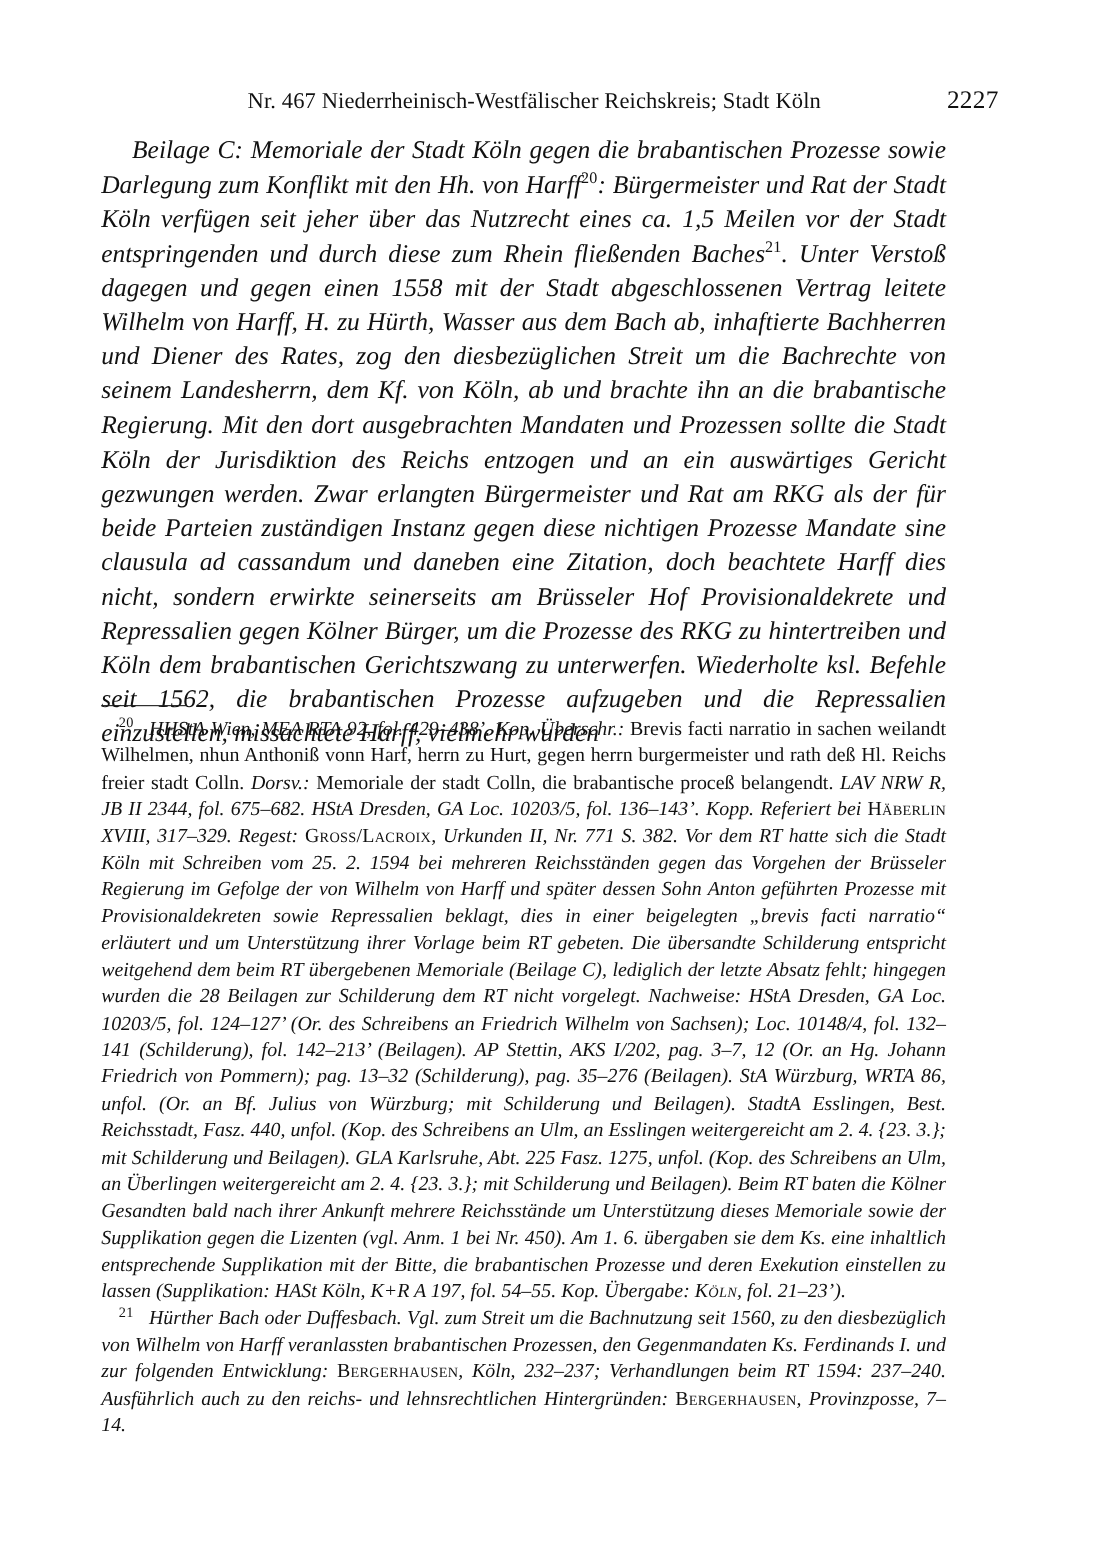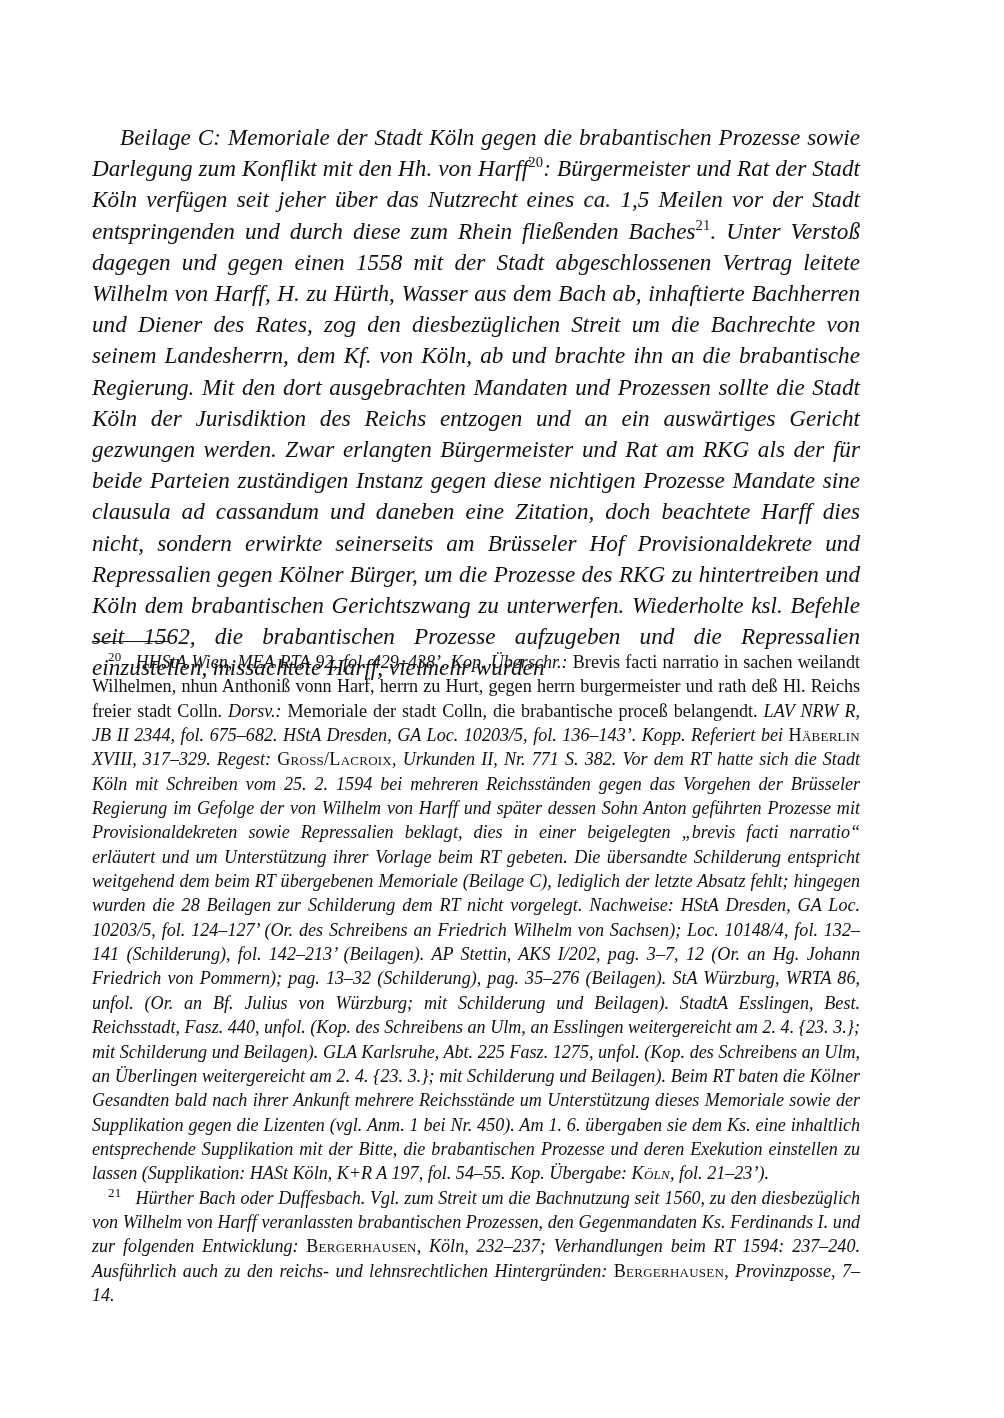--- a/index.html
+++ b/index.html
@@ -117,20 +117,24 @@
     font-variant: small-caps;
     font-style: italic;
     letter-spacing: 0.25px;
   }
 </style>
 </head>
 <body>
 
 <div class="page">
 
+  <div class="header">
+    <span class="header-title">Nr. 467 Niederrheinisch-Westfälischer Reichskreis; Stadt Köln</span>
+    <span class="header-folio">2227</span>
+  </div>
 
   <div class="body-block" id="body-block">
       <p class="p-indent"><span class="it">Beilage C: Memoriale der Stadt Köln gegen die brabantischen Prozesse sowie Darlegung zum Konflikt mit den Hh. von Harff</span><span class="sup">20</span><span class="it">: Bürgermeister und Rat der Stadt Köln verfügen seit jeher über das Nutzrecht eines ca. 1,5 Meilen vor der Stadt entspringenden und durch diese zum Rhein fließenden Baches</span><span class="sup">21</span><span class="it">. Unter Verstoß dagegen und gegen einen 1558 mit der Stadt abgeschlossenen Vertrag leitete Wilhelm von Harff, H. zu Hürth, Wasser aus dem Bach ab, inhaftierte Bachherren und Diener des Rates, zog den diesbezüglichen Streit um die Bachrechte von seinem Landesherrn, dem Kf. von Köln, ab und brachte ihn an die brabantische Regierung. Mit den dort ausgebrachten Mandaten und Prozessen sollte die Stadt Köln der Jurisdiktion des Reichs entzogen und an ein auswärtiges Gericht gezwungen werden. Zwar erlangten Bürgermeister und Rat am RKG als der für beide Parteien zuständigen Instanz gegen diese nichtigen Prozesse Mandate sine clausula ad cassandum und daneben eine Zitation, doch beachtete Harff dies nicht, sondern erwirkte seinerseits am Brüsseler Hof Provisionaldekrete und Repressalien gegen Kölner Bürger, um die Prozesse des RKG zu hintertreiben und Köln dem brabantischen Gerichtszwang zu unterwerfen. Wiederholte ksl. Befehle seit 1562, die brabantischen Prozesse aufzugeben und die Repressalien einzustellen, missachtete Harff, vielmehr wurden</span></p>
     </div>
 
   <div class="fn-rule"></div>
 
   <div class="footnotes" id="footnotes-block">
       <p><span class="fn-num">20</span><span class="it">HHStA Wien, MEA RTA 92, fol. 429–438’. Kop. Überschr.:</span><span class="ro"> Brevis facti narratio in sachen weilandt Wilhelmen, nhun Anthoniß vonn Harf, herrn zu Hurt, gegen herrn burgermeister und rath deß Hl. Reichs freier stadt Colln.</span><span class="it"> Dorsv.:</span><span class="ro"> Memoriale der stadt Colln, die brabantische proceß belangendt.</span><span class="it"> LAV NRW R, JB II 2344, fol. 675–682. HStA Dresden, GA Loc. 10203/5, fol. 136–143’. Kopp. Referiert bei </span><span class="sc">Häberlin</span><span class="it"> XVIII, 317–329. Regest: </span><span class="sc">Gross/Lacroix</span><span class="it">, Urkunden II, Nr. 771 S. 382. Vor dem RT hatte sich die Stadt Köln mit Schreiben vom 25. 2. 1594 bei mehreren Reichsständen gegen das Vorgehen der Brüsseler Regierung im Gefolge der von Wilhelm von Harff und später dessen Sohn Anton geführten Prozesse mit Provisionaldekreten sowie Repressalien beklagt, dies in einer beigelegten „brevis facti narratio“ erläutert und um Unterstützung ihrer Vorlage beim RT gebeten. Die übersandte Schilderung entspricht weitgehend dem beim RT übergebenen Memoriale (Beilage C), lediglich der letzte Absatz fehlt; hingegen wurden die 28 Beilagen zur Schilderung dem RT nicht vorgelegt. Nachweise: HStA Dresden, GA Loc. 10203/5, fol. 124–127’ (Or. des Schreibens an Friedrich Wilhelm von Sachsen); Loc. 10148/4, fol. 132–141 (Schilderung), fol. 142–213’ (Beilagen). AP Stettin, AKS I/202, pag. 3–7, 12 (Or. an Hg. Johann Friedrich von Pommern); pag. 13–32 (Schilderung), pag. 35–276 (Beilagen). StA Würzburg, WRTA 86, unfol. (Or. an Bf. Julius von Würzburg; mit Schilderung und Beilagen). StadtA Esslingen, Best. Reichsstadt, Fasz. 440, unfol. (Kop. des Schreibens an Ulm, an Esslingen weitergereicht am 2. 4. {23. 3.}; mit Schilderung und Beilagen). GLA Karlsruhe, Abt. 225 Fasz. 1275, unfol. (Kop. des Schreibens an Ulm, an Überlingen weitergereicht am 2. 4. {23. 3.}; mit Schilderung und Beilagen). Beim RT baten die Kölner Gesandten bald nach ihrer Ankunft mehrere Reichsstände um Unterstützung dieses Memoriale sowie der Supplikation gegen die Lizenten (vgl. Anm. 1 bei Nr. 450). Am 1. 6. übergaben sie dem Ks. eine inhaltlich entsprechende Supplikation mit der Bitte, die brabantischen Prozesse und deren Exekution einstellen zu lassen (Supplikation: HASt Köln, K+R A 197, fol. 54–55. Kop. Übergabe: </span><span class="sc-it">Köln</span><span class="it">, fol. 21–23’).</span></p>
       <p><span class="fn-num">21</span><span class="it">Hürther Bach oder Duffesbach. Vgl. zum Streit um die Bachnutzung seit 1560, zu den diesbezüglich von Wilhelm von Harff veranlassten brabantischen Prozessen, den Gegenmandaten Ks. Ferdinands I. und zur folgenden Entwicklung: </span><span class="sc">Bergerhausen</span><span class="it">, Köln, 232–237; Verhandlungen beim RT 1594: 237–240. Ausführlich auch zu den reichs- und lehnsrechtlichen Hintergründen: </span><span class="sc">Bergerhausen</span><span class="it">, Provinzposse, 7–14.</span></p>

